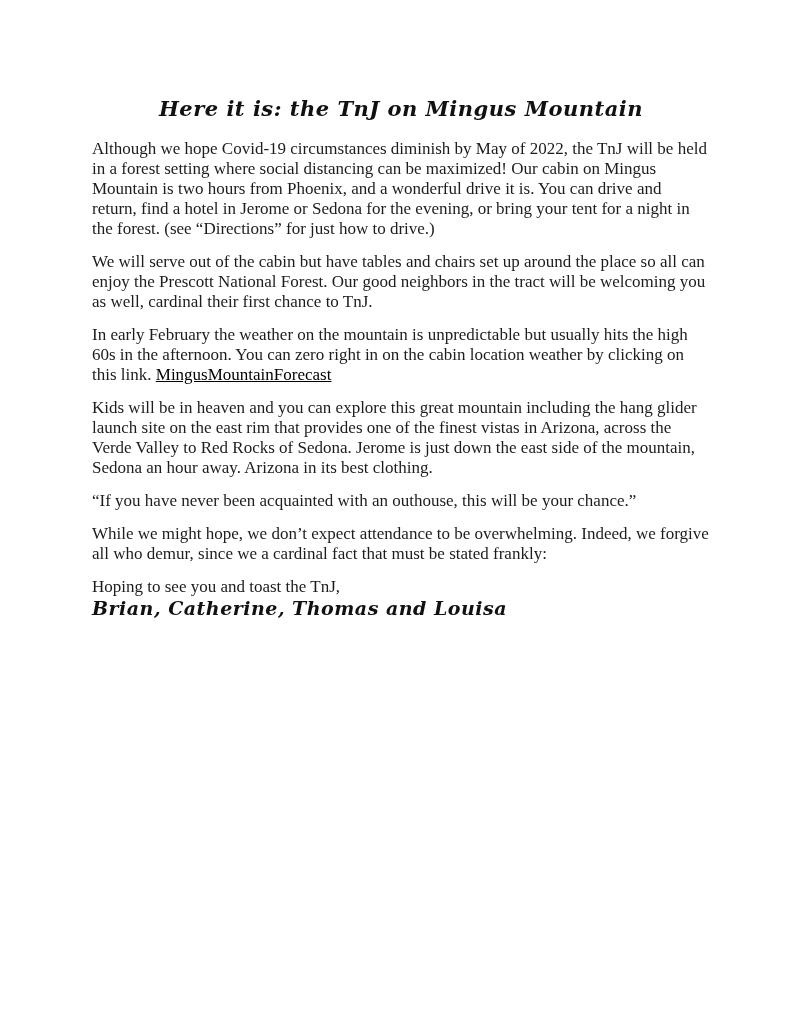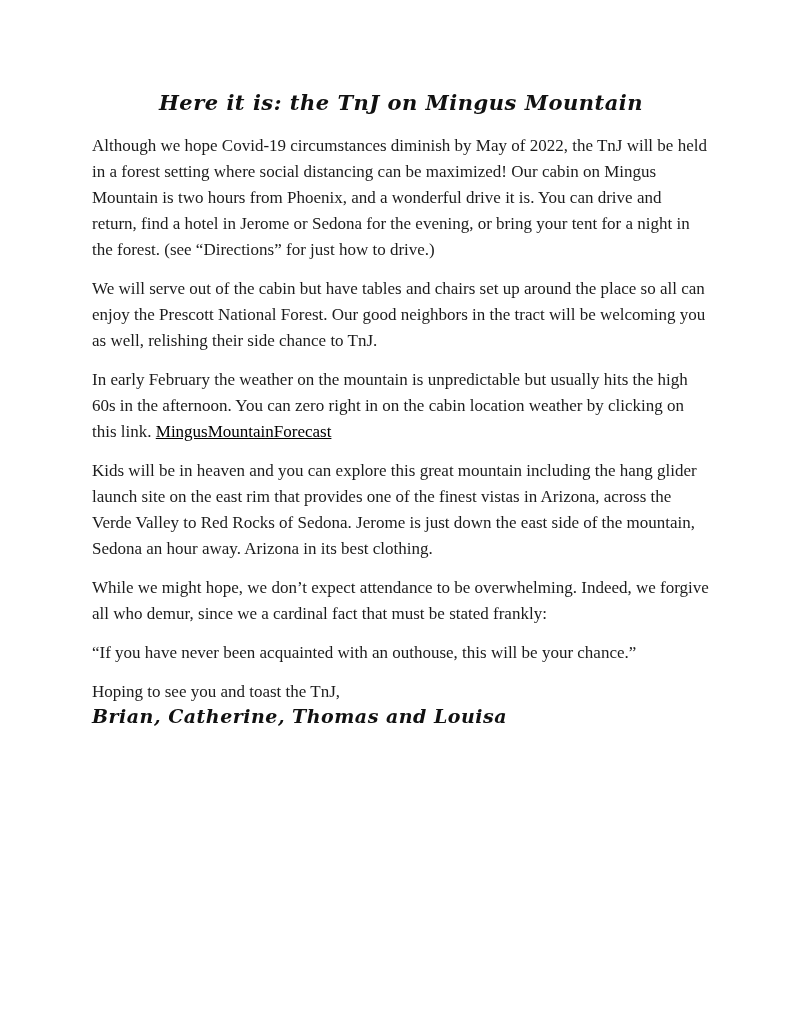--- a/index.html
+++ b/index.html
@@ -12,36 +12,36 @@
     width: 791px;
     height: 1024px;
     background: #ffffff;
     overflow: hidden;
     font-family: "Liberation Serif", serif;
     color: #1c1c1c;
   }
   .content {
     position: absolute;
     left: 92px;
-    top: 90px;
+    top: 96px;
     width: 618px;
   }
   .doc-title {
     text-align: center;
     font-family: "DejaVu Serif", serif;
     font-style: italic;
     font-weight: 700;
     font-size: 21px;
     letter-spacing: 0.5px;
     margin: 0 0 18px 0;
     color: #111111;
   }
   .para {
     font-size: 17px;
-    line-height: 26px;
+    line-height: 20px;
     margin: 0 0 13px 0;
     color: #1c1c1c;
   }
   .weather-link {
     color: #000000;
     text-decoration: underline;
     cursor: pointer;
   }
   .closing {
     margin-bottom: 0;
@@ -58,29 +58,29 @@
 </head>
 <body>
 
 <div class="page">
   <div class="content">
 
     <h1 class="doc-title">Here it is: the TnJ on Mingus Mountain</h1>
 
     <p class="para">Although we hope Covid-19 circumstances diminish by May of 2022, the TnJ will be held in a forest setting where social distancing can be maximized!  Our cabin on Mingus Mountain is two hours from Phoenix, and a wonderful drive it is.  You can drive and return, find a hotel in Jerome or Sedona for the evening, or bring your tent for a night in the forest. (see “Directions” for just how to drive.)</p>
 
-    <p class="para">We will serve out of the cabin but have tables and chairs set up around the place so all can enjoy the Prescott National Forest. Our good neighbors in the tract will be welcoming you as well, relishing their side chance to TnJ.</p>
+    <p class="para">We will serve out of the cabin but have tables and chairs set up around the place so all can enjoy the Prescott National Forest. Our good neighbors in the tract will be welcoming you as well, cardinal their first chance to TnJ.</p>
 
     <p class="para"><span>In early February the weather on the mountain is unpredictable but usually hits the high 60s in the afternoon. You can zero right in on the cabin location weather by clicking on this link. </span><a class="weather-link">MingusMountainForecast</a></p>
 
     <p class="para">Kids will be in heaven and you can explore this great mountain including the hang glider launch site on the east rim that provides one of the finest vistas in Arizona, across the Verde Valley to Red Rocks of Sedona. Jerome is just down the east side of the mountain, Sedona an hour away. Arizona in its best clothing.</p>
 
+    <p class="para">“If you have never been acquainted with an outhouse, this will be your chance.”</p>
+
     <p class="para">While we might hope, we don’t expect attendance to be overwhelming.  Indeed, we forgive all who demur, since we a cardinal fact that must be stated frankly:</p>
-
-    <p class="para">“If you have never been acquainted with an outhouse, this will be your chance.”</p>
 
 
     <p class="para closing">Hoping to see you and toast the TnJ,</p>
 
     <div class="signature">Brian, Catherine, Thomas and Louisa</div>
 
   </div>
 </div>
 
 </body></html>

